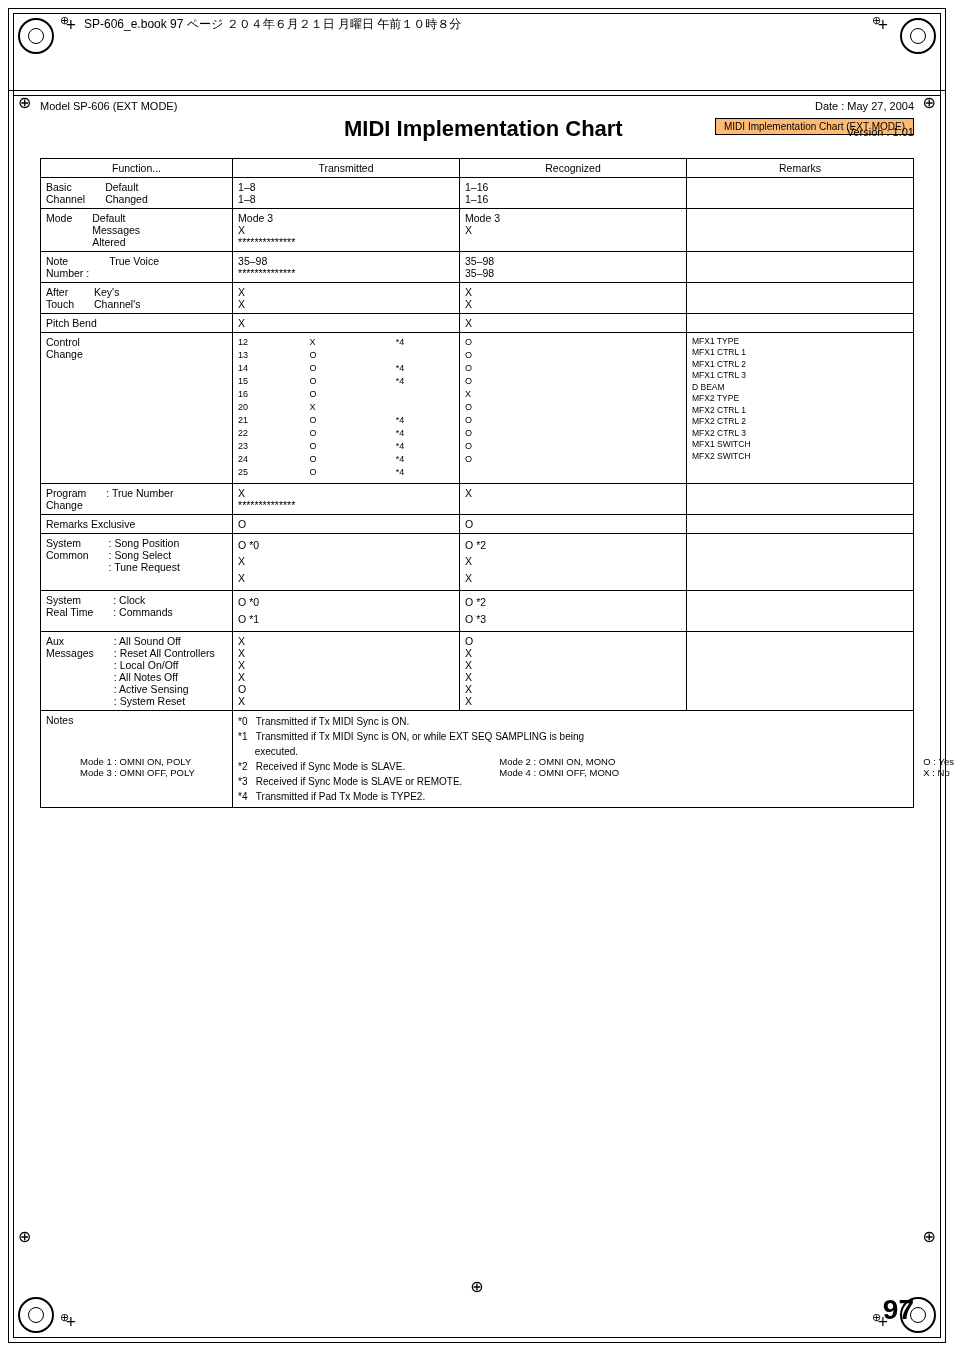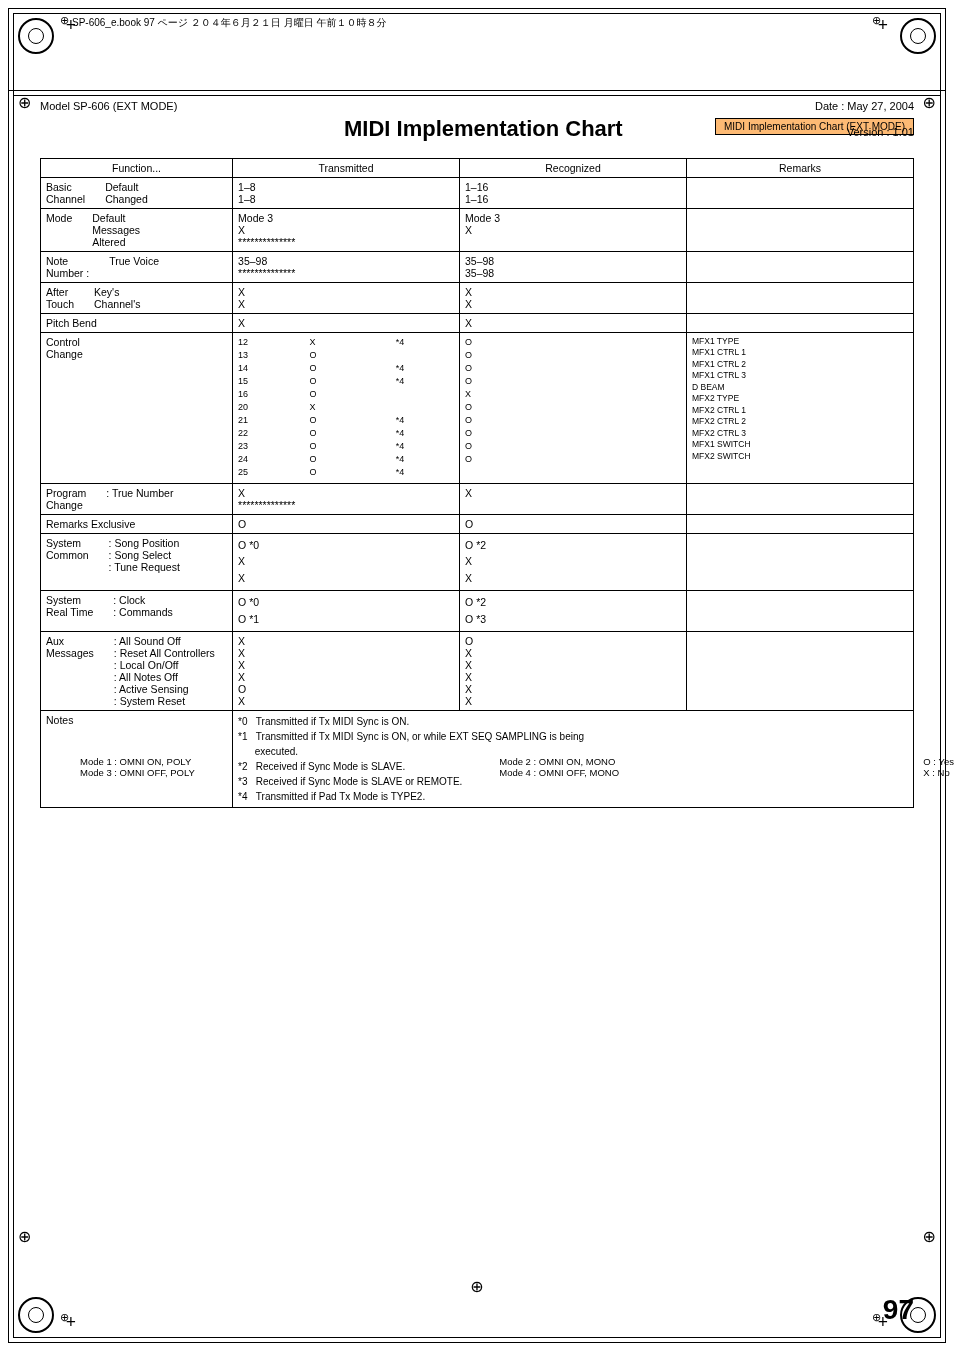--- a/index.html
+++ b/index.html
@@ -60,22 +60,22 @@
       transform: translate(-50%, -50%);
     }
     .ch-tl { top: 14px; left: 60px; }
     .ch-tr { top: 14px; right: 60px; }
     .ch-bbl { bottom: 18px; left: 60px; }
     .ch-bbr { bottom: 18px; right: 60px; }
 
     .file-info {
       position: absolute;
       top: 16px;
-      left: 72px;
-      font-size: 10px;
+      left: 84px;
+      font-size: 12px;
       font-family: Arial, sans-serif;
     }
 
     
     .page-title-box {
       position: absolute;
       top: 118px;
       right: 40px;
       border: 1px solid #000;
       padding: 2px 8px;

